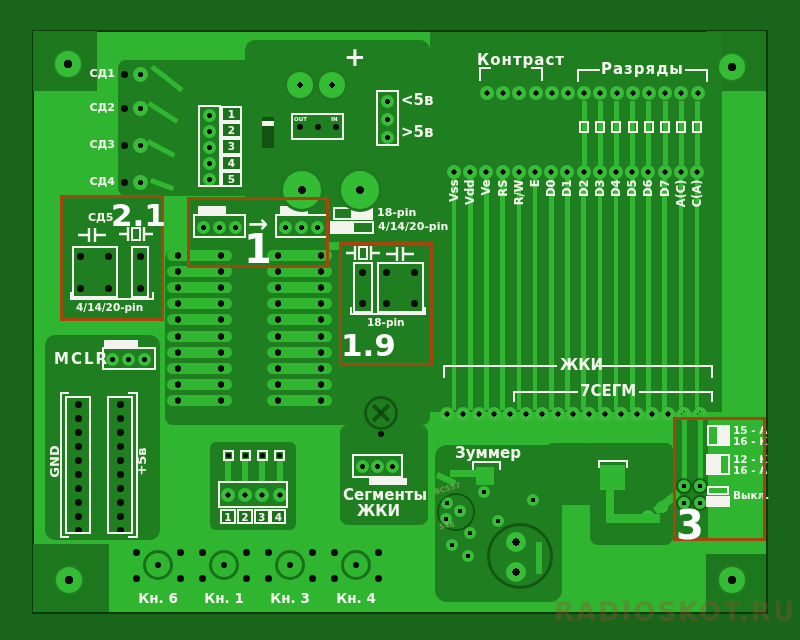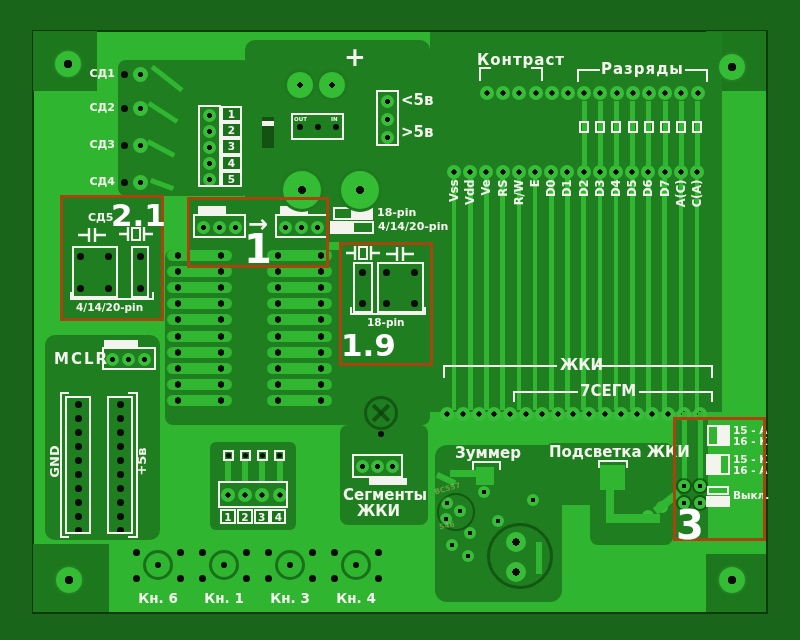--- a/index.html
+++ b/index.html
@@ -452,36 +452,36 @@
   <div class="rednum" style="left:244px;top:229px;font-size:40px;">1</div>
   <div class="rednum" style="left:341px;top:330px;font-size:31px;">1.9</div>
   <div class="rednum" style="left:676px;top:505px;font-size:40px;">3</div>
 
   <div class="lbl" style="left:88px;top:211px;font-size:11px;">СД5</div>
   <div class="lbl" style="left:477px;top:51px;font-size:15px;letter-spacing:1px;">Контраст</div>
   <div class="lbl" style="left:601px;top:60px;font-size:15px;letter-spacing:1px;">Разряды</div>
   <div class="lbl" style="left:560px;top:356px;font-size:15px;">ЖКИ</div>
   <div class="lbl" style="left:580px;top:382px;font-size:15px;">7СЕГМ</div>
   <div class="lbl" style="left:455px;top:444px;font-size:15px;">Зуммер</div>
-  <div class="lbl" style="left:549px;top:443px;font-size:15px;">Подсветка ЖКИ</div>
   <div class="lbl" style="left:343px;top:486px;font-size:15px;">Сегменты</div>
   <div class="lbl" style="left:357px;top:502px;font-size:15px;">ЖКИ</div>
   <div class="lbl" style="left:54px;top:350px;font-size:15px;letter-spacing:2px;">MCLR</div>
   <div class="lbl" style="left:401px;top:91px;font-size:15px;">&lt;5в</div>
   <div class="lbl" style="left:401px;top:123px;font-size:15px;">&gt;5в</div>
   <div class="lbl" style="left:344px;top:42px;font-size:26px;">+</div>
   <div class="lbl" style="left:294px;top:116px;font-size:5.5px;">OUT</div>
   <div class="lbl" style="left:331px;top:116px;font-size:5.5px;">IN</div>
   <div class="lbl" style="left:377px;top:206px;font-size:11px;">18-pin</div>
   <div class="lbl" style="left:378px;top:220px;font-size:11px;">4/14/20-pin</div>
   <div class="lbl" style="left:76px;top:301px;font-size:10.5px;">4/14/20-pin</div>
   <div class="lbl" style="left:367px;top:316px;font-size:10.5px;">18-pin</div>
   <div class="lbl" style="left:733px;top:424px;font-size:10.5px;">15 - A</div>
   <div class="lbl" style="left:733px;top:435px;font-size:10.5px;">16 - K</div>
-  <div class="lbl" style="left:733px;top:453px;font-size:10.5px;">15 - K</div>
+  <div class="lbl" style="left:733px;top:453px;font-size:10.5px;">12 - K</div>
   <div class="lbl" style="left:733px;top:464px;font-size:10.5px;">16 - A</div>
   <div class="lbl" style="left:733px;top:489px;font-size:10.5px;">Выкл.</div>
   <div class="lbl" style="left:248px;top:210px;font-size:24px;">→</div>
   <div class="vlbl" style="left:28px;top:455px;width:52px;text-align:center;font-size:13px;">GND</div>
   <div class="vlbl" style="left:117px;top:455px;width:48px;text-align:center;font-size:13px;">+5в</div>
   <div class="silk-faint" style="left:434px;top:484px;font-size:7.5px;transform:rotate(-16deg);">BC557</div>
   <div class="silk-faint" style="left:439px;top:521px;font-size:7.5px;transform:rotate(-12deg);">546</div>
+  <div class="watermark" style="right:4px;top:597px;font-size:26px;">RADIOSKOT.RU</div>
 </div>
 
 </body></html>

